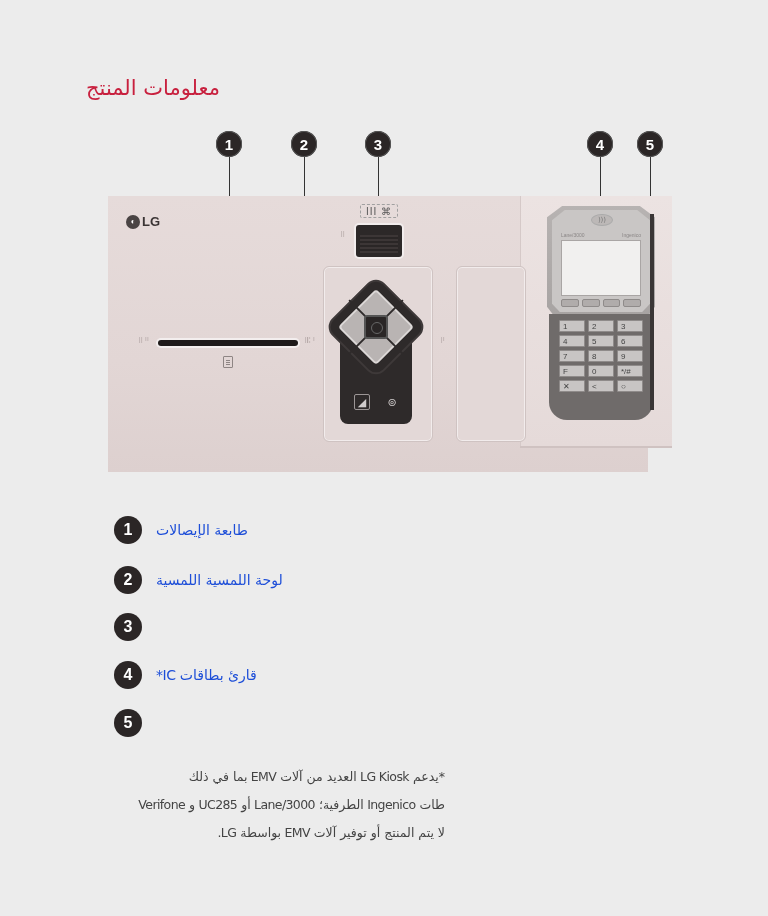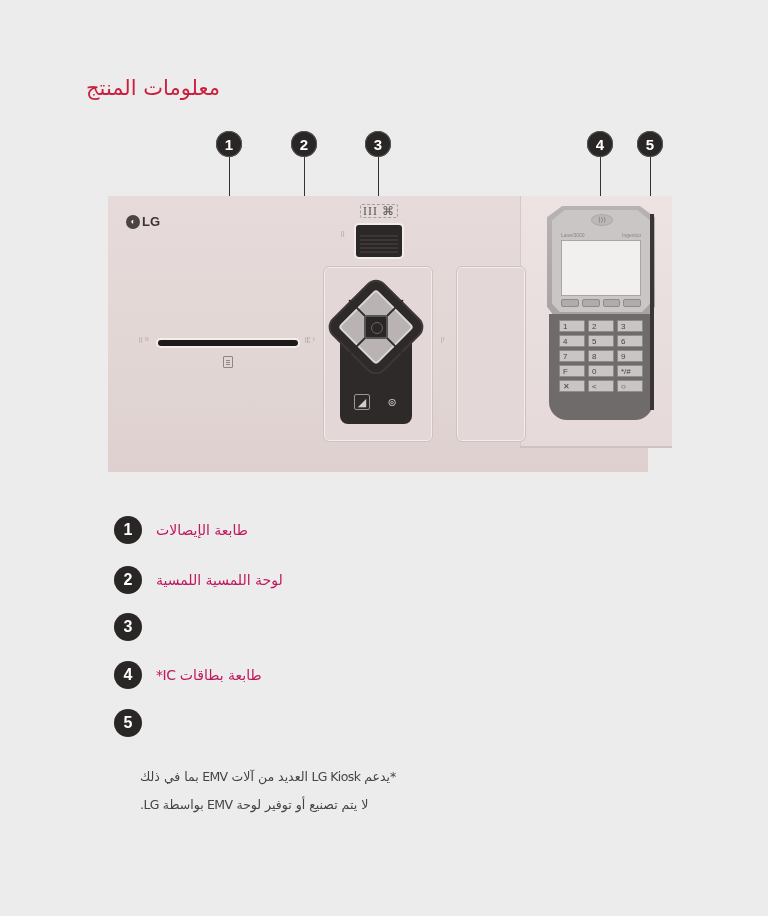--- a/index.html
+++ b/index.html
@@ -67,23 +67,23 @@
     .barcode-scanner {
       position: absolute; left: 356px; top: 225px; width: 46px; height: 32px;
       background: #2c2828; border-radius: 3px; box-shadow: 0 0 0 2px #f2eded;
     }
     .barcode-scanner::after {
       content: ""; position: absolute; left: 4px; top: 10px; width: 38px; height: 18px;
       background: repeating-linear-gradient(180deg, #3c3636 0 2px, #2a2626 2px 4px);
     }
     .barcode-label {
       position: absolute; left: 360px; top: 204px; width: 38px; height: 14px;
-      border: 1px dashed #a0a0a0; border-radius: 2px; font-size: 12px; color: #555;
+      border: 1px dashed #a0a0a0; border-radius: 2px; font-size: 10px; color: #555;
       display: flex; align-items: center; justify-content: center; letter-spacing: 1px;
-      font-family: Liberation Serif, serif;
+      font-family: Liberation Sans, sans-serif;
     }
 
     
     .keypad-wrap { position: absolute; left: 326px; top: 282px; width: 100px; height: 146px; }
     .keypad-body {
       position: absolute; left: 14px; top: 56px; width: 72px; height: 86px;
       background: #2e2a2a; border-radius: 0 0 8px 8px;
     }
     .diamond {
       position: absolute; left: 15px; top: 10px; width: 70px; height: 70px;
@@ -157,25 +157,25 @@
     }
 
     
     .legend { position: absolute; left: 114px; top: 516px; }
     .legend-item { position: absolute; left: 0; display: flex; align-items: center; gap: 14px; white-space: nowrap; }
     .legend-num {
       width: 28px; height: 28px; border-radius: 50%; background: #2b2626; color: #fff;
       font-size: 16px; font-weight: bold; display: flex; align-items: center; justify-content: center;
       font-family: "Liberation Sans", sans-serif; flex-shrink: 0;
     }
-    .legend-text { font-size: 14px; color: #be185d; direction: rtl; unicode-bidi: plaintext; letter-spacing: -0.5px; }
+    .legend-text { font-size: 14px; color: #1d4ed8; direction: rtl; unicode-bidi: plaintext; letter-spacing: -0.5px; }
 
     .footnote {
       position: absolute; left: 140px; top: 763px; width: 305px;
-      font-size: 12.5px; line-height: 28px; color: #444; direction: rtl; text-align: left;
+      font-size: 12.5px; line-height: 28px; color: #444; direction: rtl; text-align: right;
       letter-spacing: -0.6px;
     }
     .footnote div { white-space: nowrap; }
   </style>
 </head>
 <body>
 
 <div class="page-title">معلومات المنتج</div>
 
 <div class="leader" style="left:229px; top:156px; width:1px; height:178px;"></div>
@@ -267,23 +267,24 @@
   </div>
   <div class="legend-item" style="top:50px;">
     <span class="legend-num">2</span>
     <span class="legend-text">لوحة اللمسية اللمسية</span>
   </div>
   <div class="legend-item" style="top:97px;">
     <span class="legend-num">3</span>
   </div>
   <div class="legend-item" style="top:145px;">
     <span class="legend-num">4</span>
-    <span class="legend-text">طابعة بطاقات IC*</span>
+    <span class="legend-text">قارئ بطاقات IC*</span>
   </div>
   <div class="legend-item" style="top:193px;">
     <span class="legend-num">5</span>
   </div>
 </div>
 
 <div class="footnote">
   <div>*يدعم LG Kiosk العديد من آلات EMV بما في ذلك</div>
-  <div>لا يتم تصنيع أو توفير لوحة EMV بواسطة LG.</div>
+  <div>طات Ingenico الطرفية؛ Lane/3000 أو UC285 و Verifone</div>
+  <div>لا يتم المنتج أو توفير آلات EMV بواسطة LG.</div>
 </div>
 
 </body></html>

